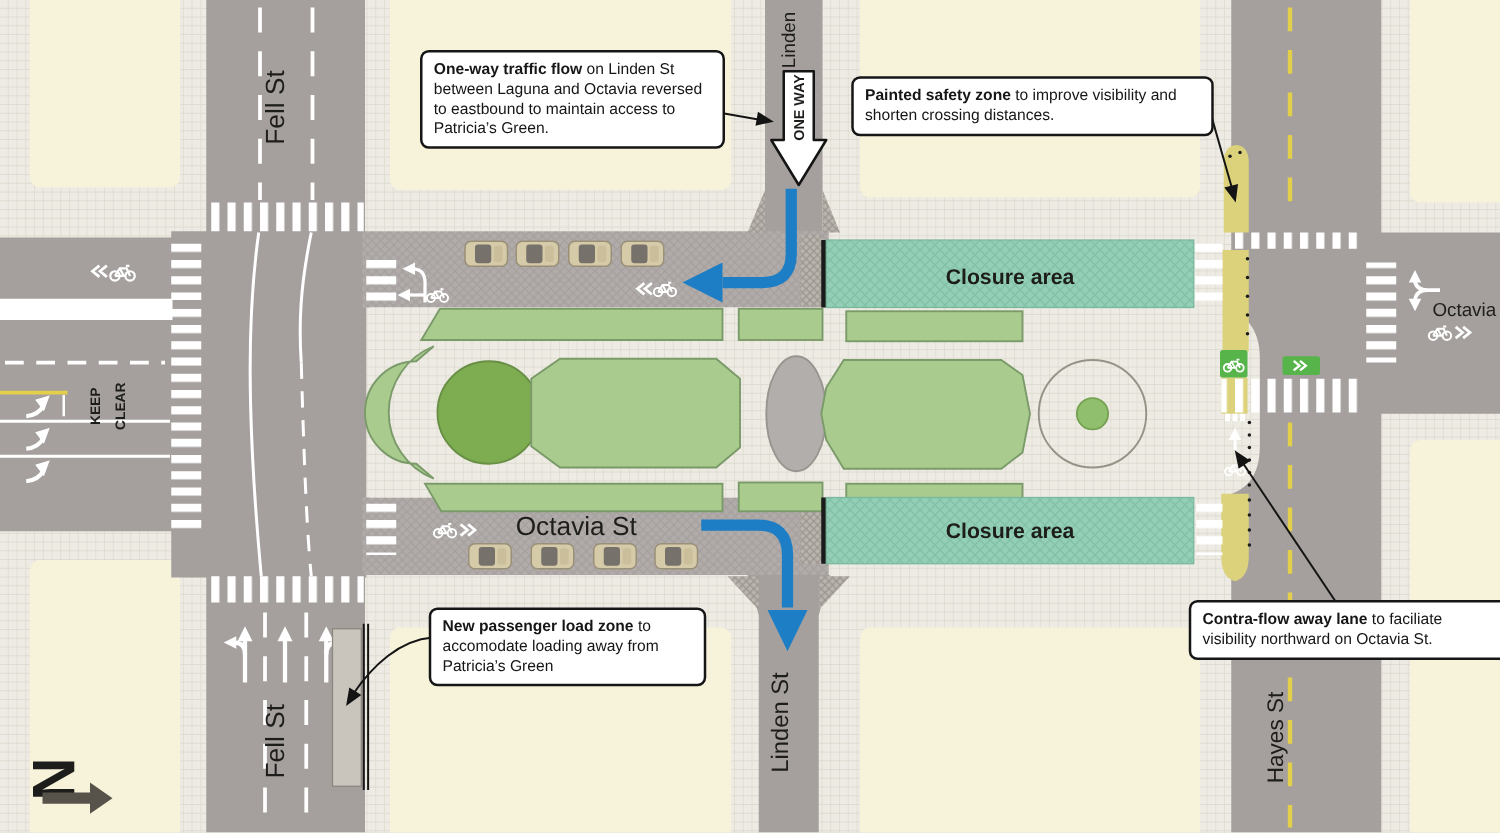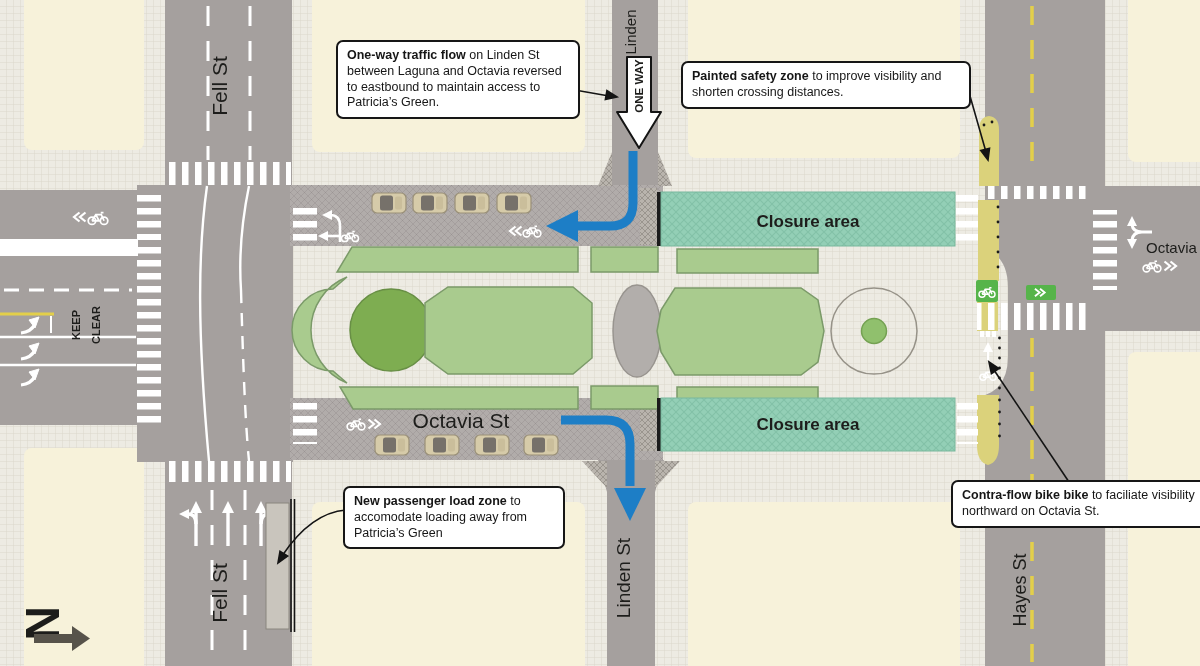--- a/index.html
+++ b/index.html
@@ -274,15 +274,15 @@
   <div class="callout" style="left:336px;top:40px;width:222px;">
     <span class="b">One-way traffic flow</span><span> on Linden St between Laguna and Octavia reversed to eastbound to maintain access to Patricia’s Green.</span>
   </div>
   <div class="callout" style="left:681px;top:61px;width:268px;">
     <span class="b">Painted safety zone</span><span> to improve visibility and shorten crossing distances.</span>
   </div>
   <div class="callout" style="left:343px;top:486px;width:200px;">
     <span class="b">New passenger load zone</span><span> to accomodate loading away from Patricia’s Green</span>
   </div>
   <div class="callout" style="left:951px;top:480px;width:238px;">
-    <span class="b">Contra-flow bike bike</span><span> to faciliate visibility northward on Octavia St.</span>
+    <span class="b">Contra-flow away lane</span><span> to faciliate visibility northward on Octavia St.</span>
   </div>
 </div>
 
 </body></html>

